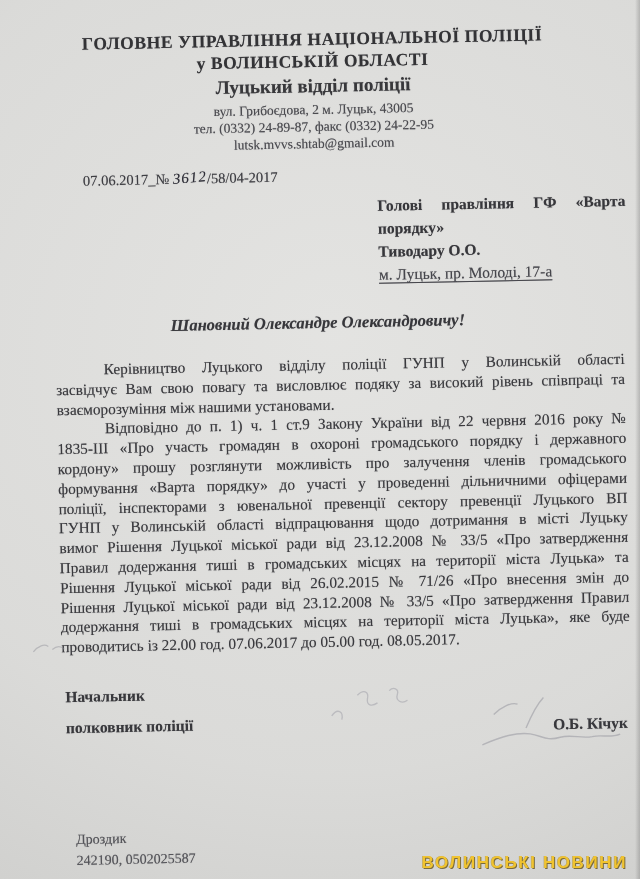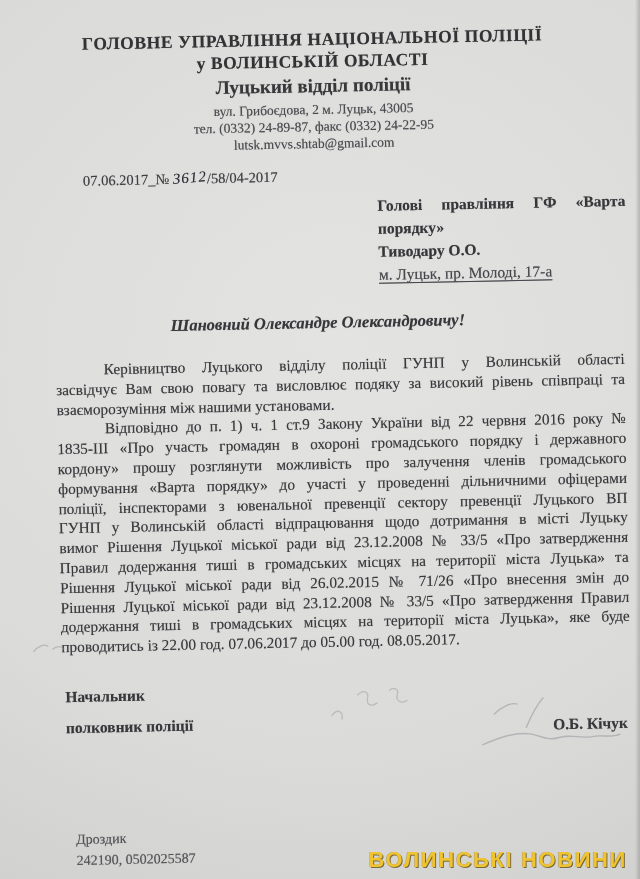--- a/index.html
+++ b/index.html
@@ -54,21 +54,21 @@
   .sig-name { position: absolute; right: 4px; top: 44px; font-weight: bold; color: #38383c; }
 
   .scribble { position: absolute; pointer-events: none; }
   .scribble svg { display: block; }
 
   .footer { position: absolute; left: 68px; top: 824px; font-size: 14px; line-height: 21px; color: #55555a; }
 
   .watermark {
     position: absolute; right: 13px; bottom: 6px;
     font-family: "Liberation Sans", sans-serif; font-weight: bold;
-    font-size: 22px; letter-spacing: 1.6px;
+    font-size: 17px; letter-spacing: 1.6px;
     color: #f0c330;
     text-shadow: 1px 1px 0 rgba(92,72,12,0.75), -0.5px -0.5px 0 rgba(120,95,20,0.45);
   }
 </style>
 </head>
 <body>
 
 <div class="photo">
   <div class="paper">
 

